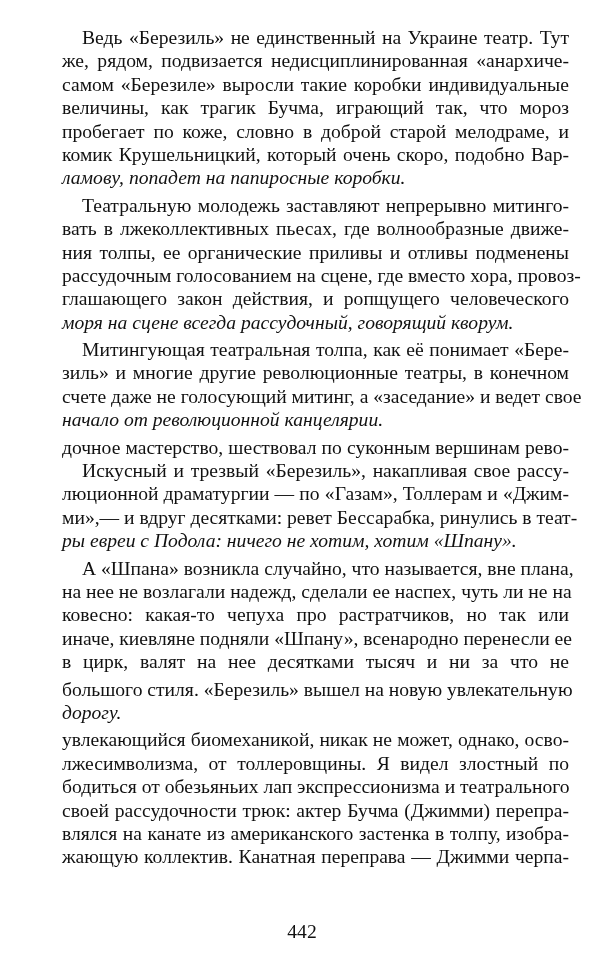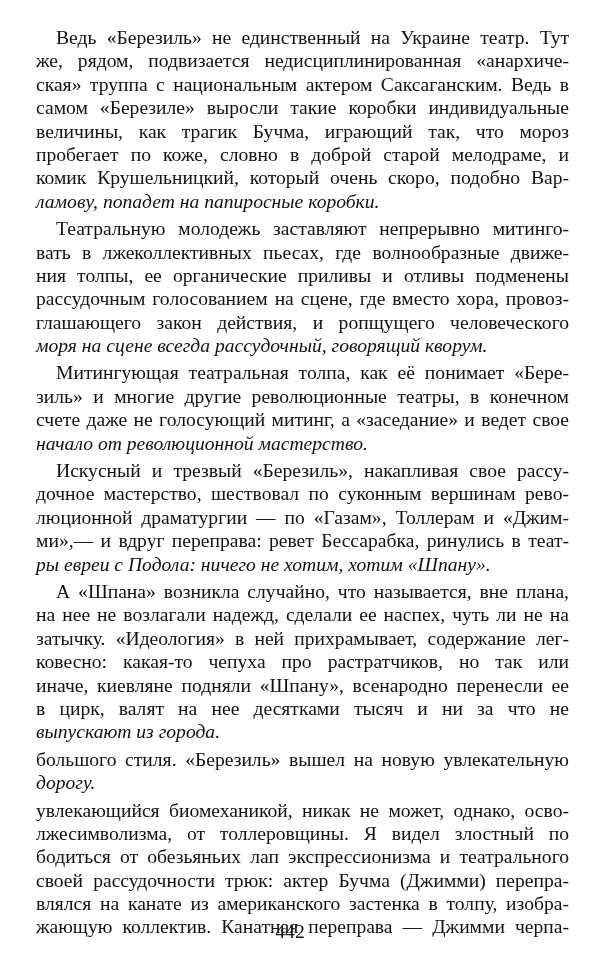--- a/index.html
+++ b/index.html
@@ -7,74 +7,72 @@
     .page {
       position: absolute; left: 36px; top: 26px; width: 533px;
       font-family: "Liberation Serif", "DejaVu Serif", serif;
       font-size: 19.6px; line-height: 23.4px; color: #111111;
       font-stretch: condensed;
     }
     .line {
       display: block; white-space: nowrap; height: 23.4px;
       text-align: justify; text-align-last: justify;
       transform-origin: left center;
+      margin-left: 26px;
     }
     .line.last { text-align-last: left; font-style: italic; }
     .line.indent { padding-left: 20px; }
     .para { display: block; margin-bottom: 4px; }
     .page-number {
-      position: absolute; left: 0; width: 580px; top: 921px;
+      position: absolute; left: 12px; width: 580px; top: 921px;
       text-align: center;
       font-family: "Liberation Serif", "DejaVu Serif", serif;
       font-size: 19.6px; color: #111111;
     }
   </style>
 </head>
 <body>
 
 <div class="page">
   <div class="para">
     <span class="line indent">Ведь «Березиль» не единственный на Украине театр. Тут</span>
     <span class="line">же, рядом, подвизается недисциплинированная «анархиче-</span>
-    <span class="line">ская» труппа с национальным актером Саксаганским. Ведь в</span>
     <span class="line">самом «Березиле» выросли такие коробки индивидуальные</span>
     <span class="line">величины, как трагик Бучма, играющий так, что мороз</span>
     <span class="line">пробегает по коже, словно в доброй старой мелодраме, и</span>
     <span class="line">комик Крушельницкий, который очень скоро, подобно Вар-</span>
     <span class="line last">ламову, попадет на папиросные коробки.</span>
   </div>
   <div class="para">
     <span class="line indent">Театральную молодежь заставляют непрерывно митинго-</span>
     <span class="line">вать в лжеколлективных пьесах, где волнообразные движе-</span>
     <span class="line">ния толпы, ее органические приливы и отливы подменены</span>
     <span class="line">рассудочным голосованием на сцене, где вместо хора, провоз-</span>
     <span class="line">глашающего закон действия, и ропщущего человеческого</span>
     <span class="line last">моря на сцене всегда рассудочный, говорящий кворум.</span>
   </div>
   <div class="para">
     <span class="line indent">Митингующая театральная толпа, как её понимает «Бере-</span>
     <span class="line">зиль» и многие другие революционные театры, в конечном</span>
     <span class="line">счете даже не голосующий митинг, а «заседание» и ведет свое</span>
-    <span class="line last">начало от революционной мастерство.</span>
+    <span class="line last">начало от революционной канцелярии.</span>
   </div>
   <div class="para">
+    <span class="line">дочное мастерство, шествовал по суконным вершинам рево-</span>
     <span class="line indent">Искусный и трезвый «Березиль», накапливая свое рассу-</span>
-    <span class="line">дочное мастерство, шествовал по суконным вершинам рево-</span>
     <span class="line">люционной драматургии — по «Газам», Толлерам и «Джим-</span>
-    <span class="line">ми»,— и вдруг переправа: ревет Бессарабка, ринулись в теат-</span>
+    <span class="line">ми»,— и вдруг десятками: ревет Бессарабка, ринулись в теат-</span>
     <span class="line last">ры евреи с Подола: ничего не хотим, хотим «Шпану».</span>
   </div>
   <div class="para">
     <span class="line indent">А «Шпана» возникла случайно, что называется, вне плана,</span>
     <span class="line">на нее не возлагали надежд, сделали ее наспех, чуть ли не на</span>
-    <span class="line">затычку. «Идеология» в ней прихрамывает, содержание лег-</span>
     <span class="line">ковесно: какая-то чепуха про растратчиков, но так или</span>
     <span class="line">иначе, киевляне подняли «Шпану», всенародно перенесли ее</span>
     <span class="line">в цирк, валят на нее десятками тысяч и ни за что не</span>
-    <span class="line last">выпускают из города.</span>
   </div>
   <div class="para">
     <span class="line">большого стиля. «Березиль» вышел на новую увлекательную</span>
     <span class="line last">дорогу.</span>
   </div>
   <div class="para">
     <span class="line">увлекающийся биомеханикой, никак не может, однако, осво-</span>
     <span class="line">лжесимволизма, от толлеровщины. Я видел злостный по</span>
     <span class="line">бодиться от обезьяньих лап экспрессионизма и театрального</span>
     <span class="line">своей рассудочности трюк: актер Бучма (Джимми) перепра-</span>

